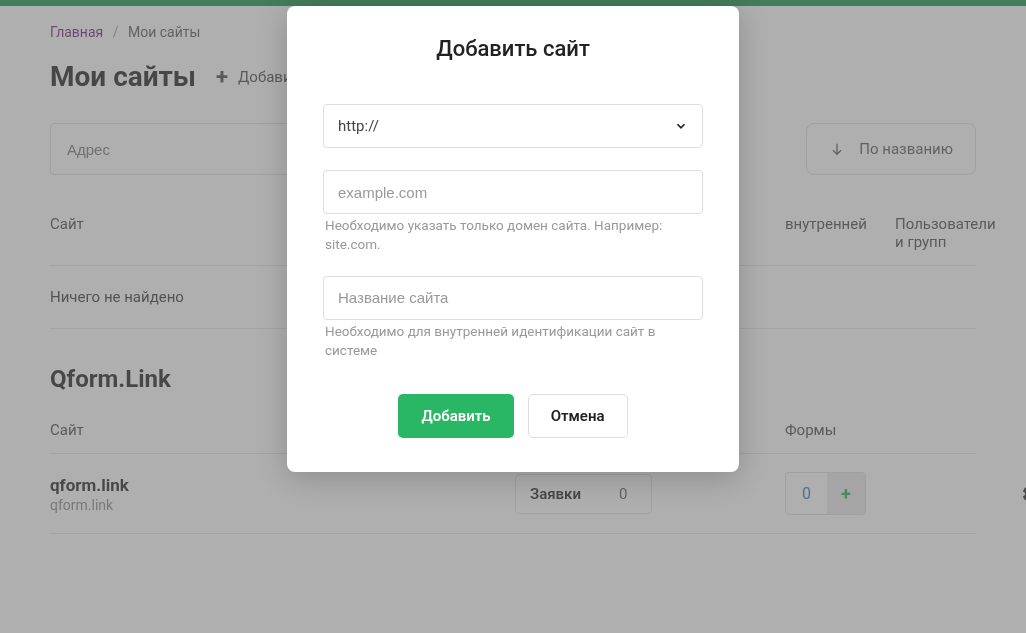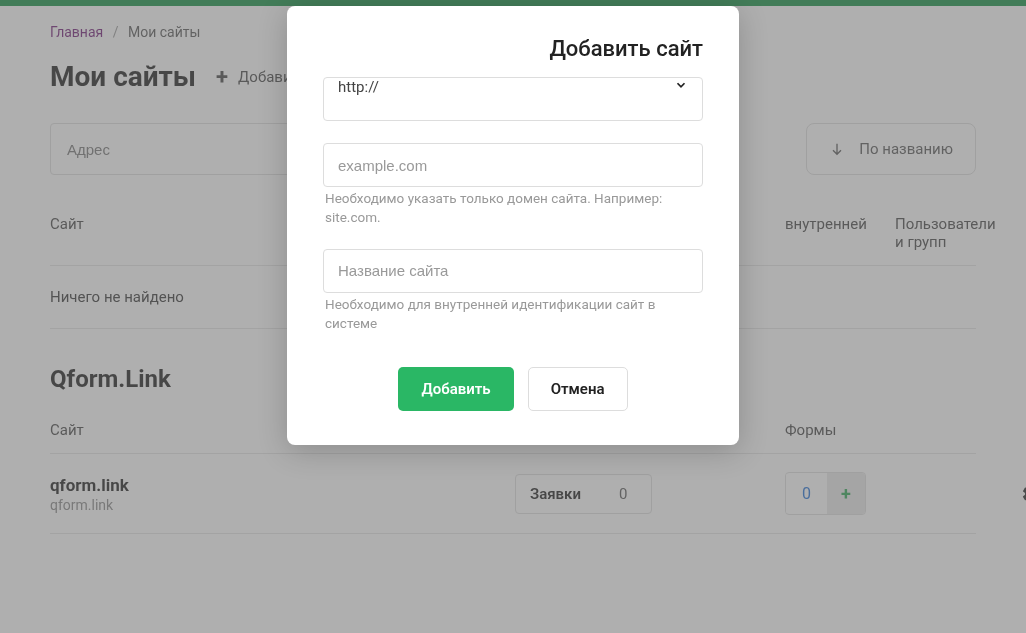--- a/index.html
+++ b/index.html
@@ -167,36 +167,37 @@
     }
     .modal {
       width: 452px;
       background: #fff;
       border-radius: 8px;
       margin-top: 6px;
       padding: 30px 36px 34px 36px;
       box-shadow: 0 6px 30px rgba(0,0,0,0.2);
     }
     .modal-title {
-      text-align: right;
+      text-align: center;
       font-size: 22px;
       font-weight: 500;
       color: #222;
-      margin-bottom: 16px;
+      margin-bottom: 43px;
     }
     .field {
       width: 100%;
       height: 44px;
       border: 1px solid #ddd;
       border-radius: 4px;
       padding: 0 14px;
       font-size: 15px;
       color: #333;
       background: #fff;
       display: flex;
+      align-items: center;
       justify-content: space-between;
     }
     .field input {
       border: none;
       outline: none;
       font-size: 15px;
       width: 100%;
       background: transparent;
     }
     .field input::placeholder { color: #999; }

